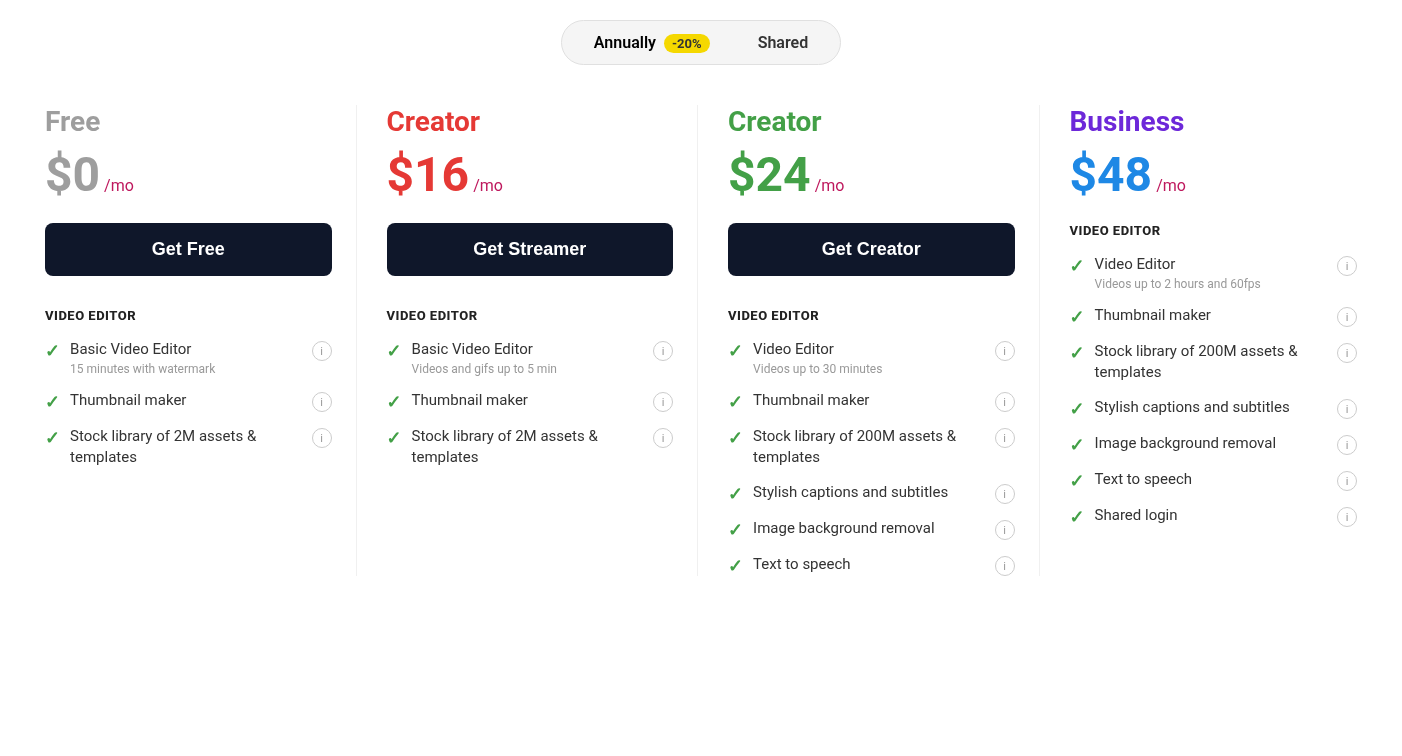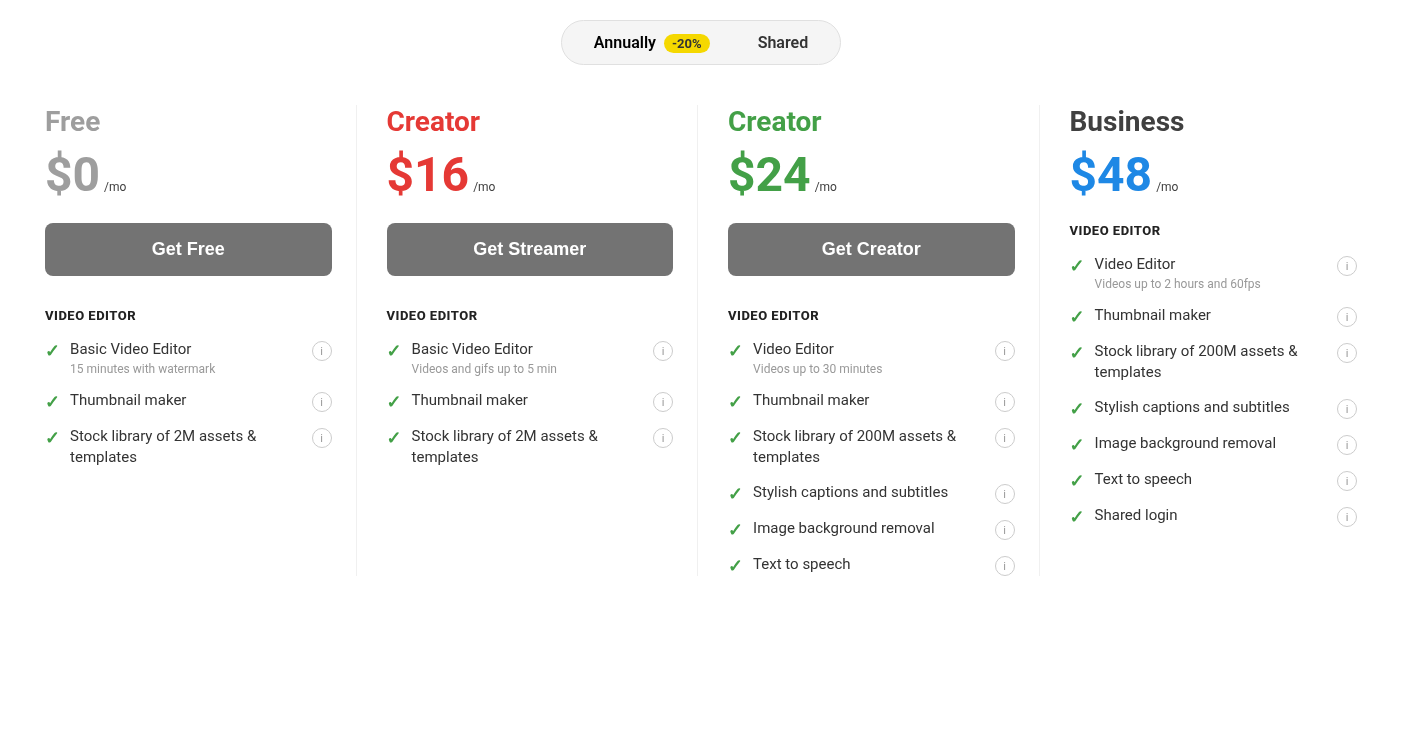--- a/index.html
+++ b/index.html
@@ -61,48 +61,48 @@
     }
 
     .plan-name {
       font-size: 28px;
       font-weight: 700;
       margin-bottom: 8px;
     }
     .plan-name.free { color: #9e9e9e; }
     .plan-name.streamer { color: #e53935; }
     .plan-name.creator { color: #43a047; }
-    .plan-name.business { color: #404040; }
+    .plan-name.business { color: #6d28d9; }
 
     .plan-price {
       display: flex;
       align-items: baseline;
       gap: 4px;
       margin-bottom: 20px;
     }
     .price-amount {
       font-size: 48px;
       font-weight: 700;
     }
     .price-amount.free { color: #9e9e9e; }
     .price-amount.streamer { color: #e53935; }
     .price-amount.creator { color: #43a047; }
     .price-amount.business { color: #1e88e5; }
     .price-period {
-      font-size: 12px;
-      color: #404040;
+      font-size: 16px;
+      color: #be185d;
       font-weight: 400;
     }
 
     .plan-btn {
       width: 100%;
       padding: 16px;
       border: none;
       border-radius: 8px;
-      background: #737373;
+      background: #0f172a;
       color: #fff;
       font-size: 18px;
       font-weight: 700;
       cursor: pointer;
       margin-bottom: 32px;
     }
 
     .section-title {
       font-size: 13px;
       font-weight: 800;

